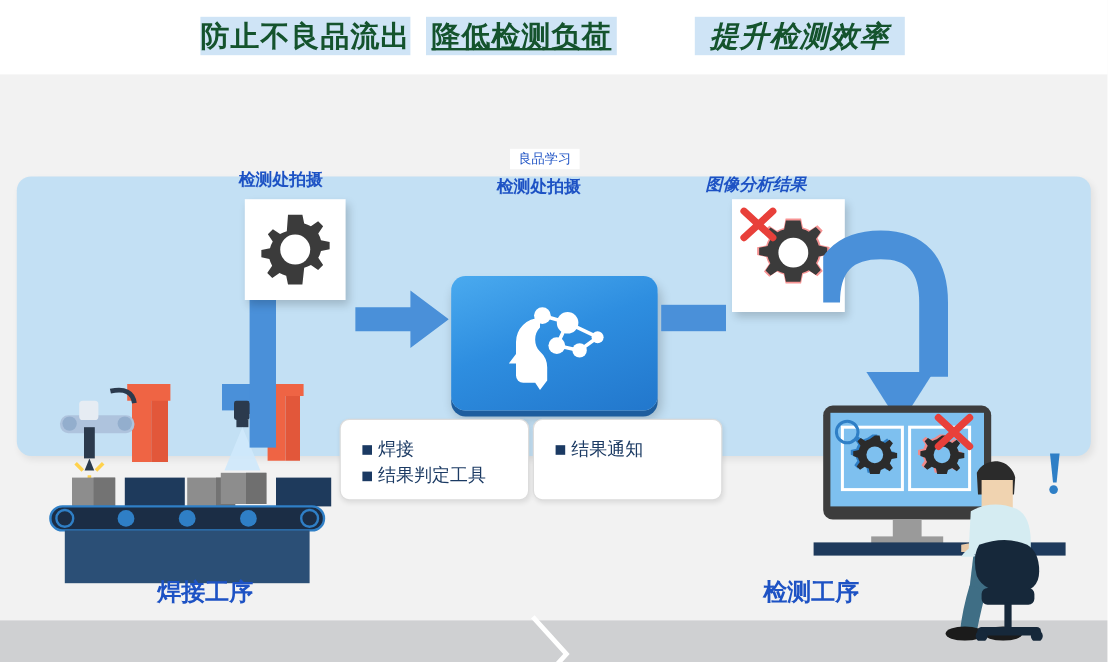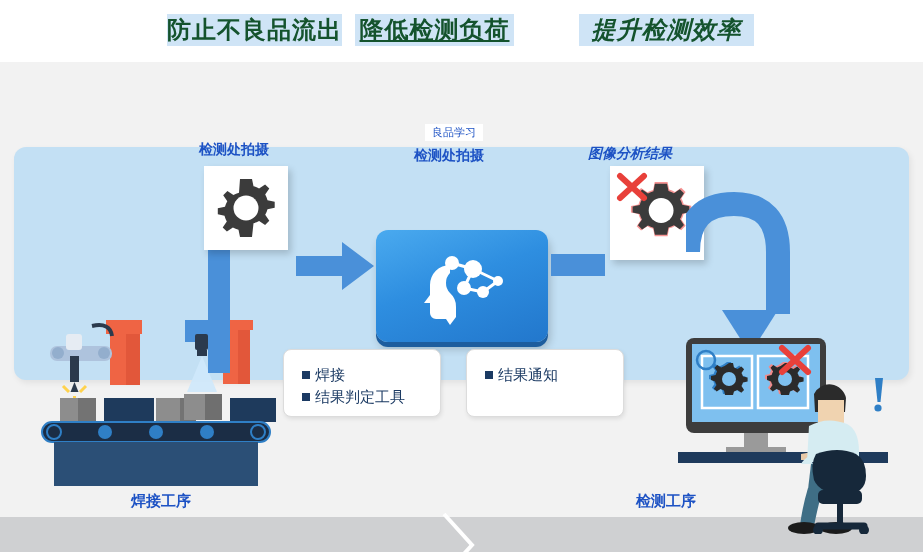--- a/index.html
+++ b/index.html
@@ -77,21 +77,21 @@
   }
   .info-card .line{
     color:#1b3a63;font-size:15px;line-height:22px;white-space:nowrap;
     display:flex;align-items:center;
   }
   .info-card .line .bul{
     display:inline-block;width:8px;height:8px;background:#1b3a63;margin-right:5px;flex:0 0 auto;
   }
 
   .proc-label{
-    position:absolute;color:#1d52c4;font-weight:bold;font-size:15px;white-space:nowrap;margin-top:12px;
+    position:absolute;color:#1d52c4;font-weight:bold;font-size:20px;white-space:nowrap;
   }
 </style>
 </head>
 <body>
 
 <div id="stage">
 
   <div class="badge-row">
     <div class="badge b1">防止不良品流出</div>
     <div class="badge b2">降低检测负荷</div>
@@ -260,21 +260,21 @@
       <div class="line">
         <span class="bul"></span>
         <span>焊接</span>
       </div>
       <div class="line">
         <span class="bul"></span>
         <span>结果判定工具</span>
       </div>
     </div>
 
-    <div class="info-card" style="left:466px;top:287px;width:158px;height:68px;">
+    <div class="info-card" style="left:444px;top:287px;width:158px;height:68px;">
       <div class="line">
         <span class="bul"></span>
         <span>结果通知</span>
       </div>
     </div>
 
     <div class="proc-label" style="left:131px;top:418px;">焊接工序</div>
     <div class="proc-label" style="left:636px;top:418px;">检测工序</div>
 
   </div>

